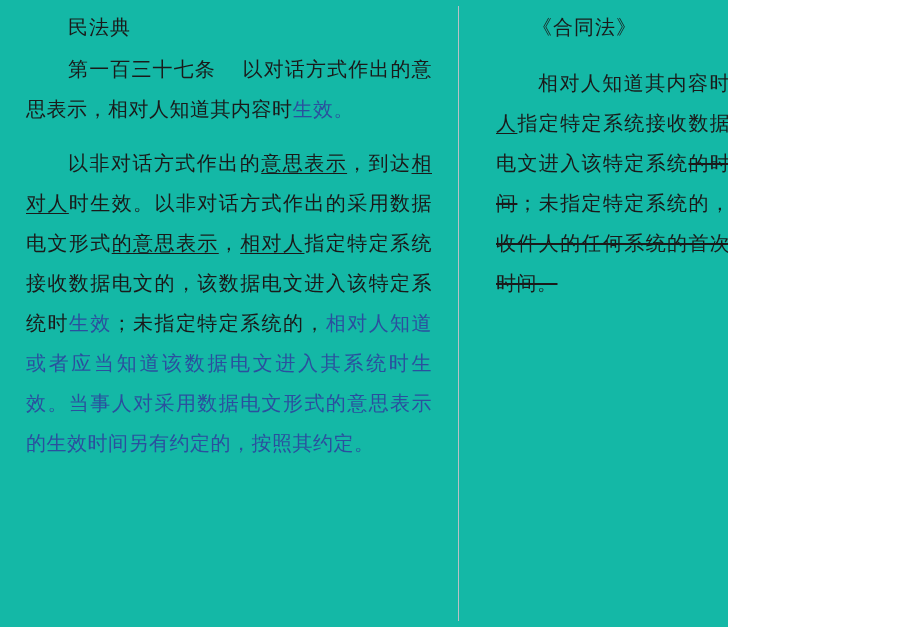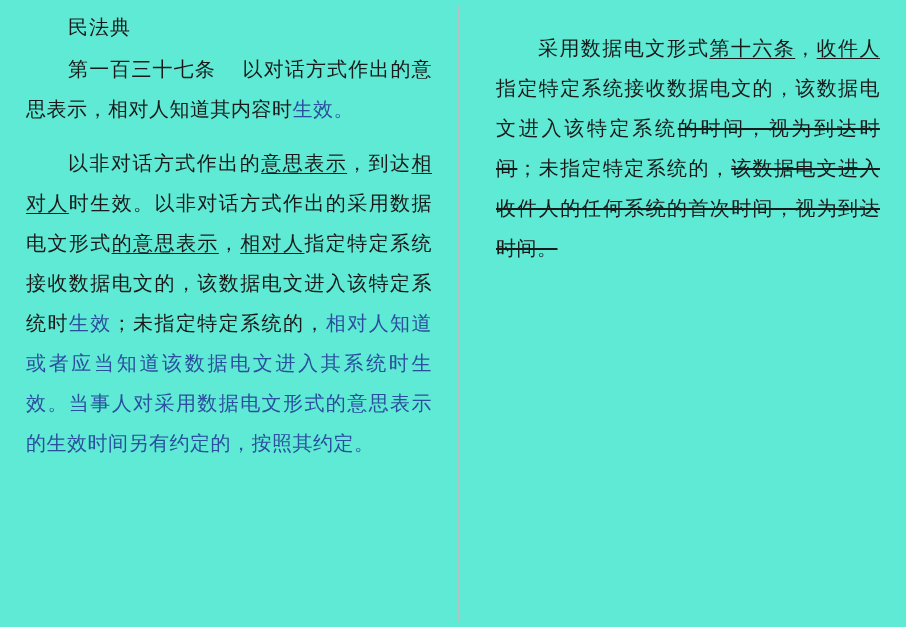--- a/index.html
+++ b/index.html
@@ -5,23 +5,23 @@
   html, body {
     margin: 0;
     padding: 0;
     background: #ffffff;
   }
   body {
     font-family: "Liberation Serif", "DejaVu Serif", serif;
   }
   .page {
     position: relative;
-    width: 906px;
+    width: 728px;
     height: 627px;
-    background: #5eead4;
+    background: #14b8a6;
     overflow: hidden;
     box-sizing: border-box;
   }
   .columns {
     display: flex;
     width: 906px;
     height: 627px;
     box-sizing: border-box;
   }
   .col {
@@ -94,18 +94,19 @@
     <div class="col col-left">
       <h1 class="heading">民法典</h1>
       <div class="para" id="L1"><span>第一百三十七条</span><span class="sp"></span><span>以对话方式作出的意思表示，相对人知道其内容时</span><span class="blue">生效。</span></div>
       <div class="gap"></div>
       <div class="para" id="L2"><span>以非对话方式作出的</span><span class="u">意思表示</span><span>，到达</span><span class="u">相对人</span><span>时生效。以非对话方式作出的采用数据电文形式</span><span class="u">的意思表示</span><span>，</span><span class="u">相对人</span><span>指定特定系统接收数据电文的，该数据电文进入该特定系统时</span><span class="blue">生效</span><span>；未指定特定系统的，</span><span class="blue">相对人知道或者应当知道该数据电文进入其系统时生效。当事人对采用数据电文形式的意思表示的生效时间另有约定的，按照其约定。</span></div>
     </div>
 
     <div class="divider"></div>
 
     <div class="col col-right">
+      <h1 class="heading">《合同法》</h1>
       <div class="gap"></div>
-      <div class="para" id="R2"><span>采用数据电文形式</span><span class="u">第十六条</span><span>，</span><span class="u">收件人</span><span>指定特定系统接收数据电文的，该数据电文进入该特定系统</span><span class="strike">的时间，视为到达时间</span><span>；未指定特定系统的，</span><span class="strike">该数据电文进入收件人的任何系统的首次时间，视为到达时间。</span></div>
+      <div class="para" id="R2"><span>相对人知道其内容时</span><span class="u">第十六条</span><span>，</span><span class="u">收件人</span><span>指定特定系统接收数据电文的，该数据电文进入该特定系统</span><span class="strike">的时间，视为到达时间</span><span>；未指定特定系统的，</span><span class="strike">该数据电文进入收件人的任何系统的首次时间，视为到达时间。</span></div>
     </div>
 
   </div>
 </div>
 
 </body></html>

